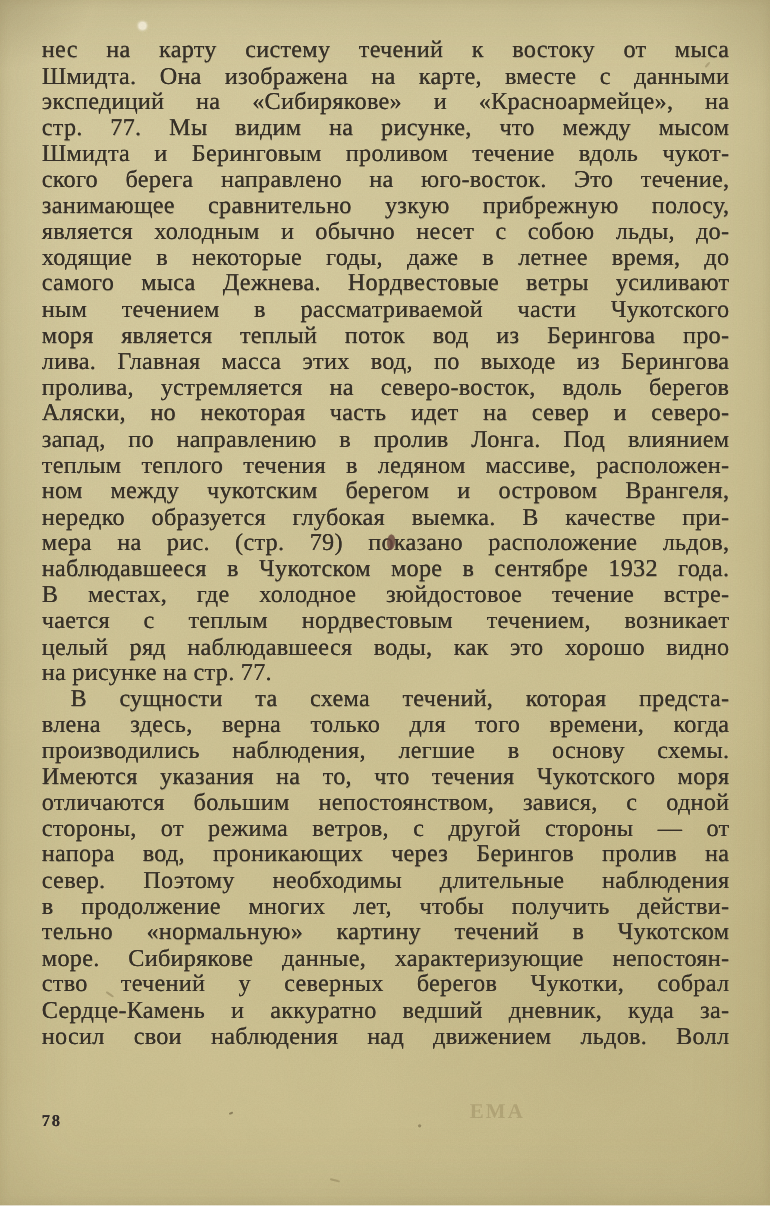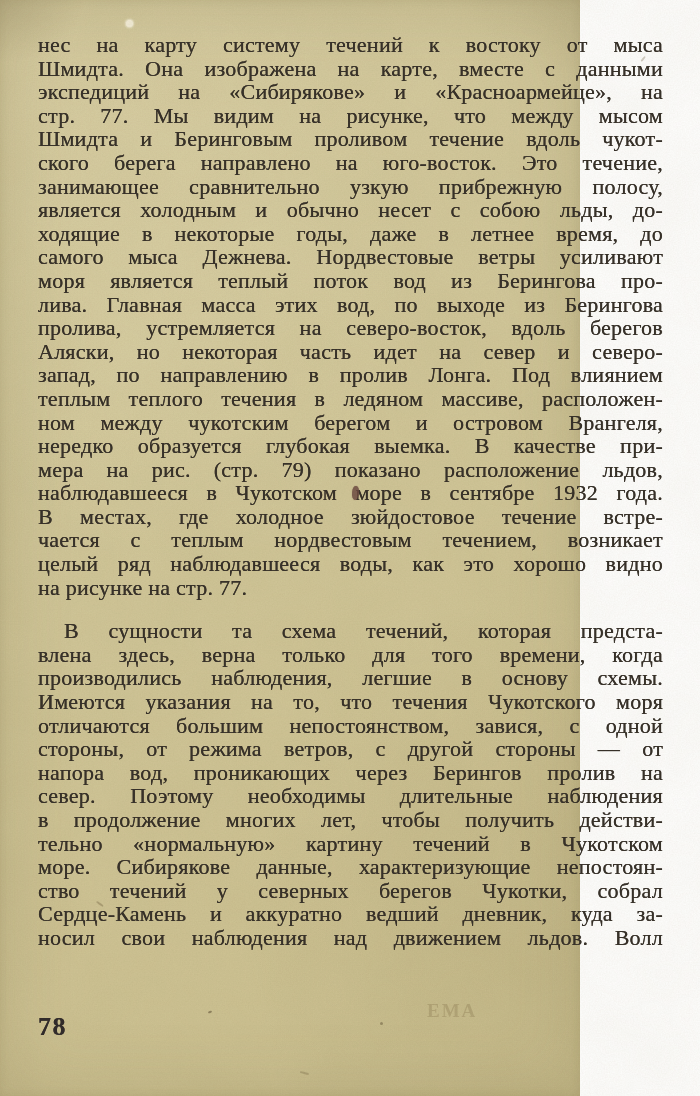--- a/index.html
+++ b/index.html
@@ -3,21 +3,21 @@
 <meta charset="utf-8">
 <style>
   html, body {
     margin: 0; padding: 0;
     width: 700px; height: 1096px;
     overflow: hidden;
     font-family: "Liberation Serif", "DejaVu Serif", serif;
   }
   .page {
     position: relative;
-    width: 580px; height: 1096px;
+    width: 700px; height: 1096px;
     background:
       radial-gradient(ellipse 120px 90px at 0% 0%, rgba(100,88,58,0.18), rgba(100,88,58,0) 70%),
       radial-gradient(ellipse 160px 120px at 100% 0%, rgba(110,98,62,0.12), rgba(110,98,62,0) 70%),
       radial-gradient(ellipse 60% 40% at 30% 25%, rgba(255,248,215,0.10), rgba(255,248,215,0) 70%),
       radial-gradient(ellipse 70% 50% at 85% 85%, rgba(130,115,72,0.10), rgba(130,115,72,0) 60%),
       linear-gradient(155deg, #d7cda2 0%, #d2c89b 40%, #cfc495 75%, #ccc191 100%);
     box-shadow:
       inset 0 0 70px rgba(120,106,64,0.22),
       inset 0 0 10px rgba(110,96,58,0.14);
   }
@@ -36,25 +36,25 @@
     line-height: 23.6px;
     letter-spacing: 0.25px;
     text-shadow: 0 0 0.6px rgba(52,45,36,0.85), 0.3px 0.3px 0 rgba(52,45,36,0.25);
   }
   .line {
     text-align: justify;
     text-align-last: justify;
     white-space: normal;
   }
   .line.no-justify { text-align-last: left; }
-  .line.indent { text-indent: 26px; margin-top: 20px; }
+  .line.indent { text-indent: 26px; }
   .page-number {
     position: absolute;
     left: 38px; top: 1012px;
-    font-size: 26px;
+    font-size: 15px;
     font-weight: 700;
     color: #322c2c;
     letter-spacing: 1.5px;
     text-shadow: 0 0 0.6px rgba(45,40,40,0.8);
     text-align: right;
   }
   .speck { position: absolute; pointer-events: none; }
   .speck-white {
     left: 126px; top: 20px; width: 7px; height: 7px;
     background: #f3edd8; border-radius: 50%;
@@ -89,20 +89,21 @@
       <div class="line">нес на карту систему течений к востоку от мыса</div>
       <div class="line">Шмидта. Она изображена на карте, вместе с данными</div>
       <div class="line">экспедиций на «Сибирякове» и «Красноармейце», на</div>
       <div class="line">стр. 77. Мы видим на рисунке, что между мысом</div>
       <div class="line">Шмидта и Беринговым проливом течение вдоль чукот-</div>
       <div class="line">ского берега направлено на юго-восток. Это течение,</div>
       <div class="line">занимающее сравнительно узкую прибрежную полосу,</div>
       <div class="line">является холодным и обычно несет с собою льды, до-</div>
       <div class="line">ходящие в некоторые годы, даже в летнее время, до</div>
       <div class="line">самого мыса Дежнева. Нордвестовые ветры усиливают</div>
+      <div class="line">ным течением в рассматриваемой части Чукотского</div>
       <div class="line">моря является теплый поток вод из Берингова про-</div>
       <div class="line">лива. Главная масса этих вод, по выходе из Берингова</div>
       <div class="line">пролива, устремляется на северо-восток, вдоль берегов</div>
       <div class="line">Аляски, но некоторая часть идет на север и северо-</div>
       <div class="line">запад, по направлению в пролив Лонга. Под влиянием</div>
       <div class="line">теплым теплого течения в ледяном массиве, расположен-</div>
       <div class="line">ном между чукотским берегом и островом Врангеля,</div>
       <div class="line">нередко образуется глубокая выемка. В качестве при-</div>
       <div class="line">мера на рис. (стр. 79) показано расположение льдов,</div>
       <div class="line">наблюдавшееся в Чукотском море в сентябре 1932 года.</div>

